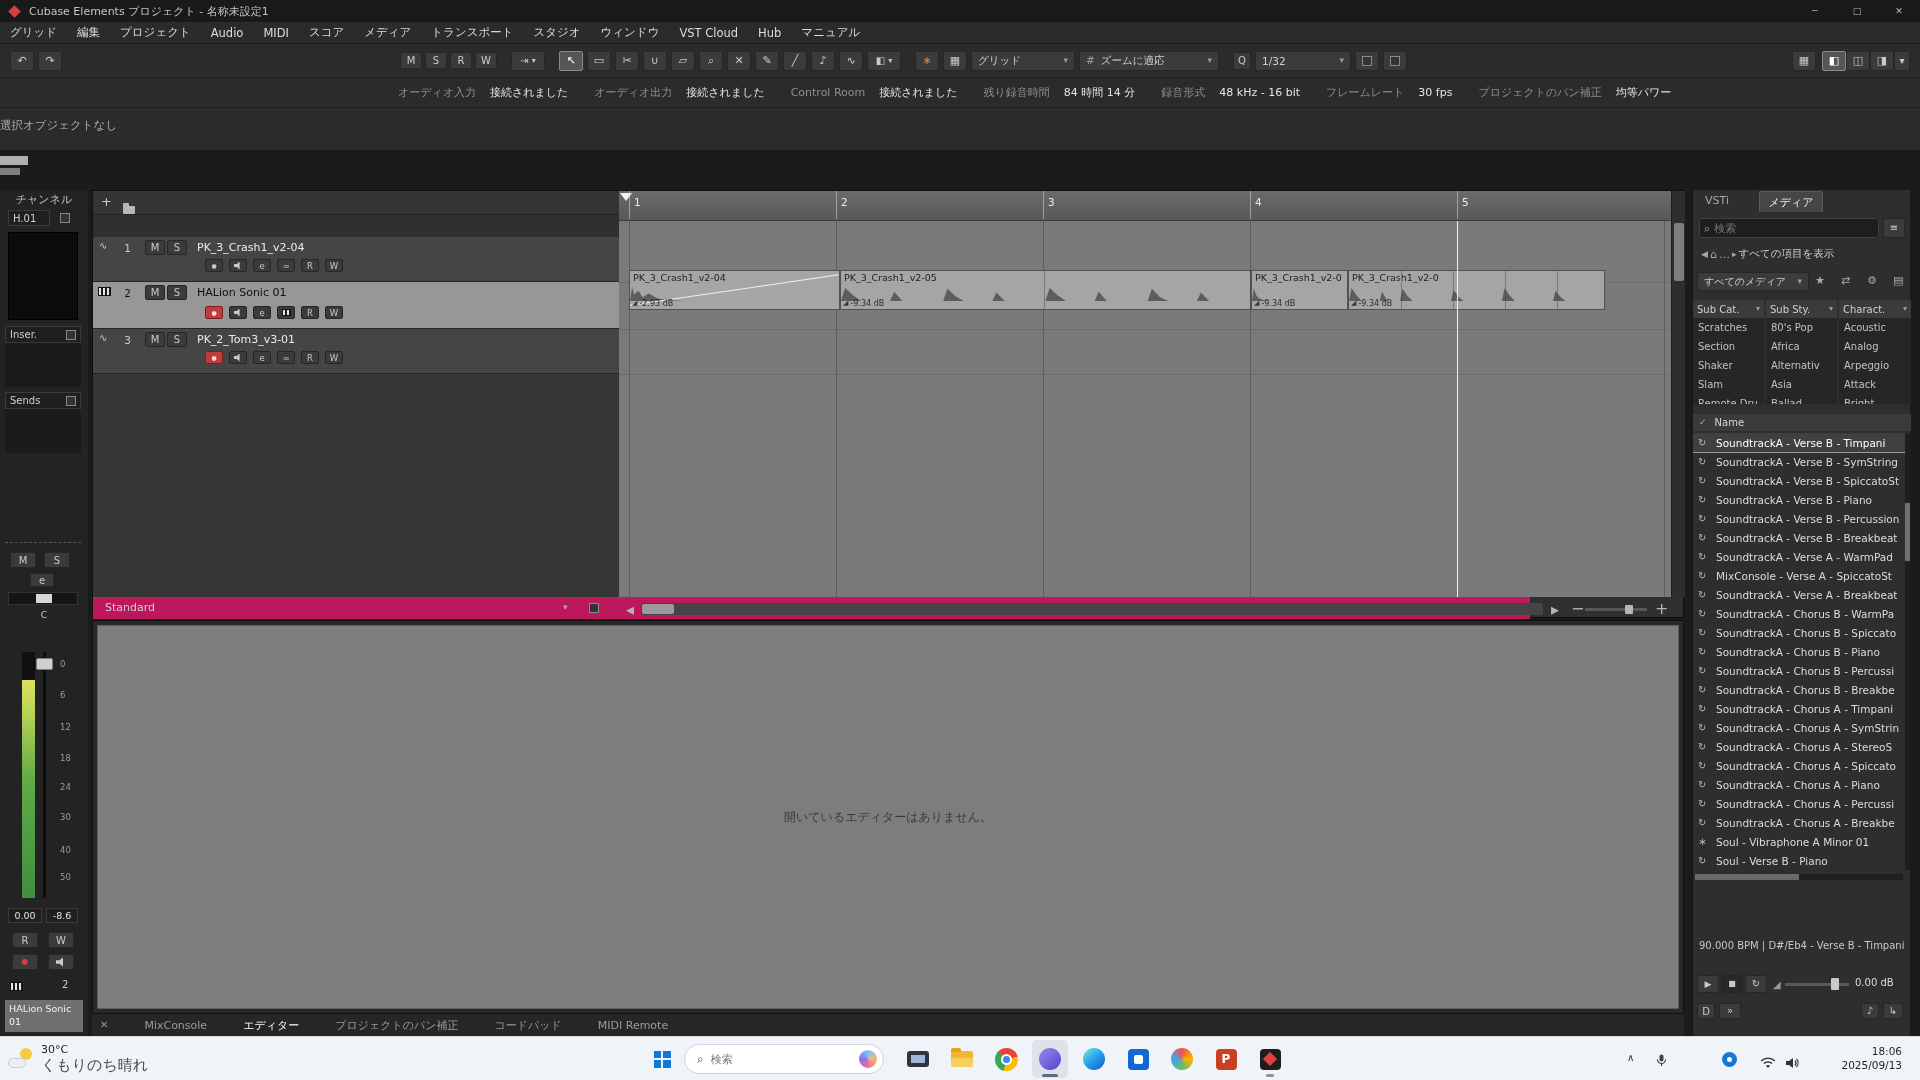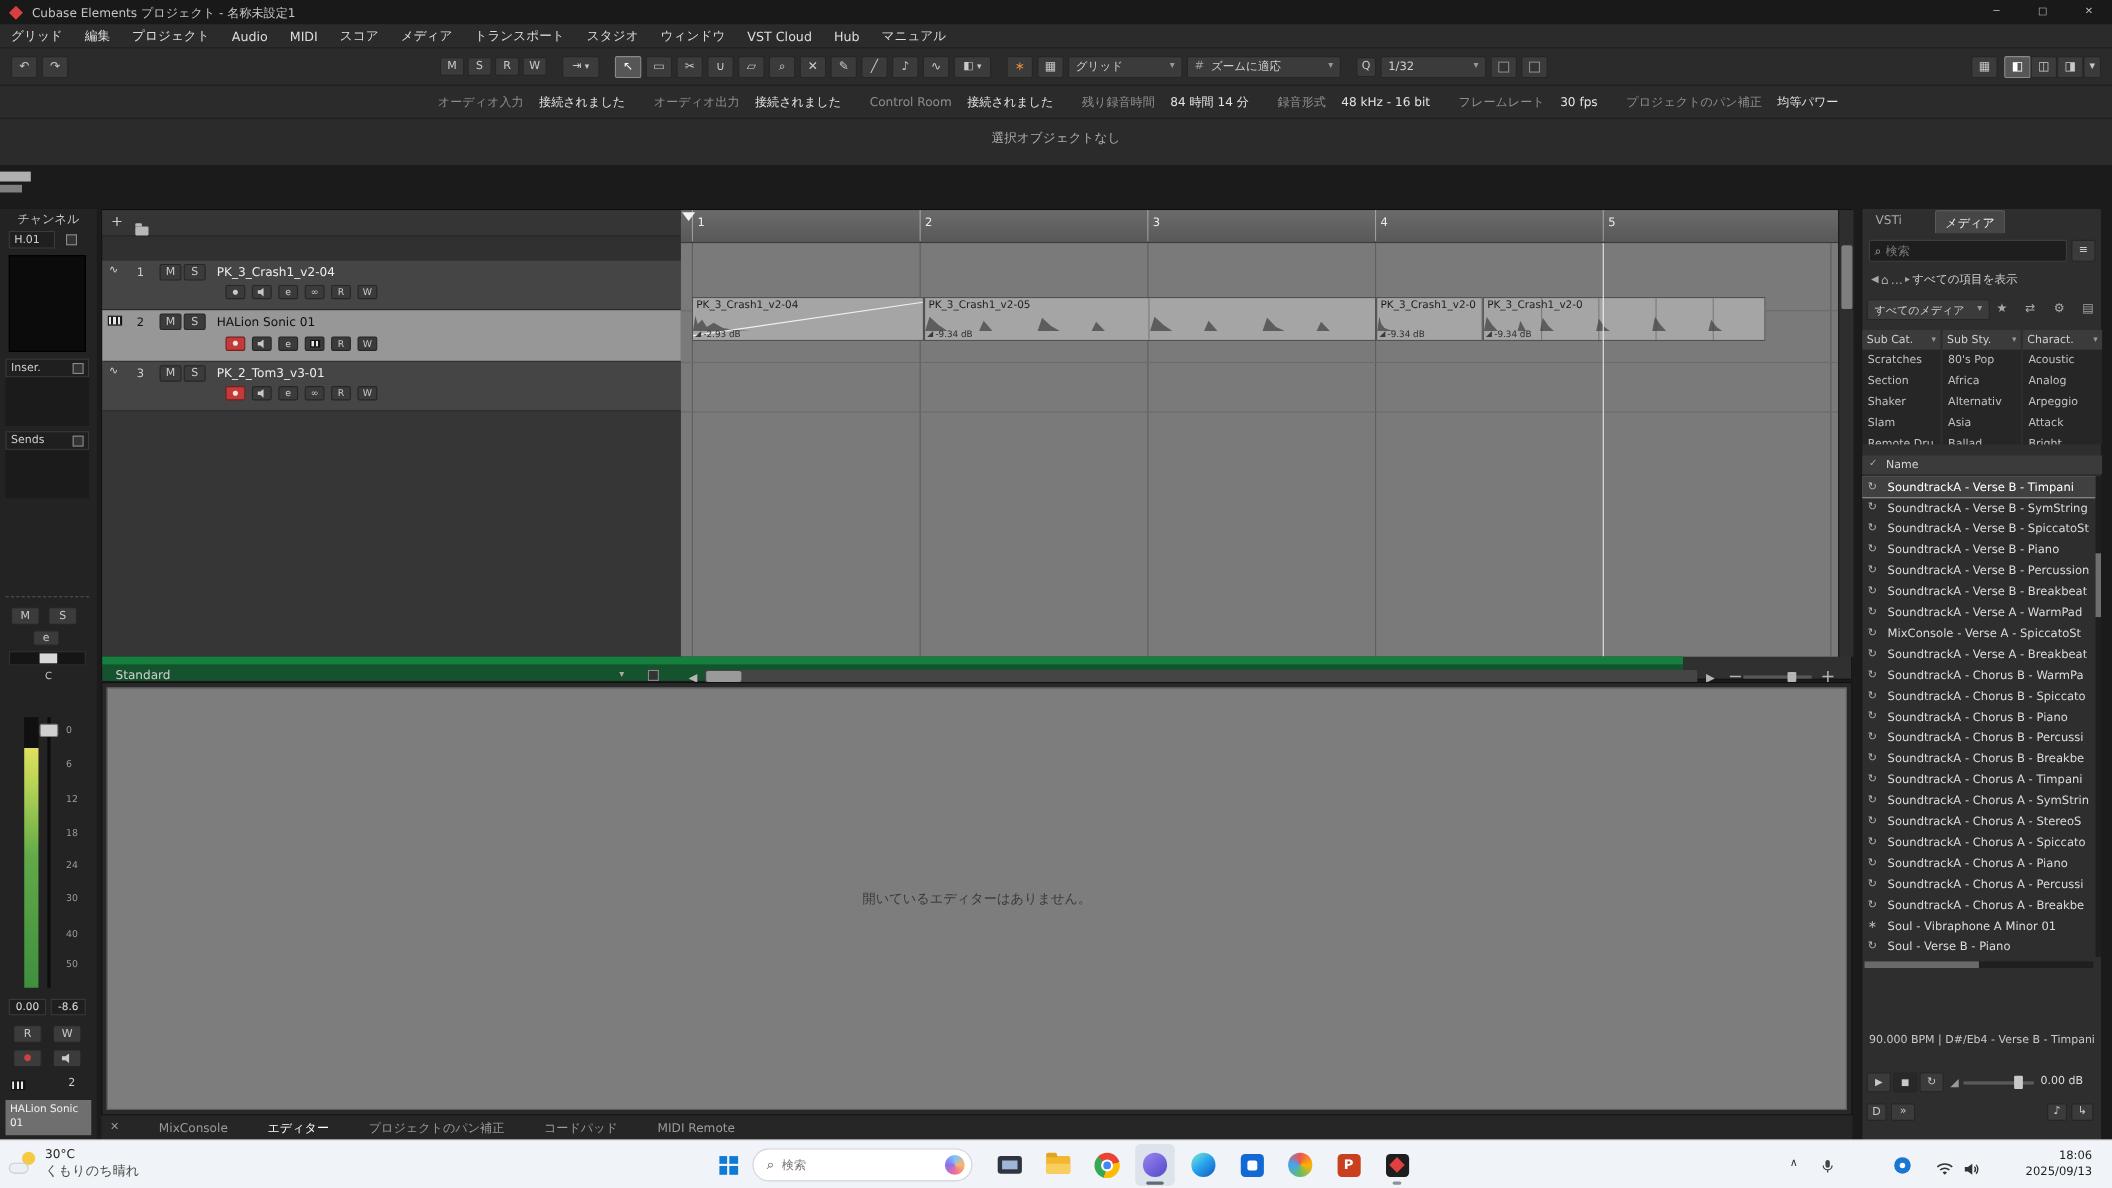--- a/index.html
+++ b/index.html
@@ -48,21 +48,21 @@
 .tbtn{width:24px;height:20px;font-size:11px}
 .sp{width:6px}
 .dd{height:20px;background:#3b3b3b;border:1px solid #262626;border-radius:2px;display:flex;align-items:center;gap:6px;padding:0 6px;font-size:10.5px;color:#d0d0d0}
 .dd .g-caret{margin-left:auto;color:#999;font-size:9px}
 .mini-ic{width:10px;height:10px;border:1px solid #8a8a8a;background:#333}
 
 .statusbar{left:0;top:78px;width:1920px;height:30px;background:#2b2b2b;display:flex;align-items:center;gap:26px;padding-left:398px;border-bottom:1px solid #1f1f1f}
 .sb-item{display:flex;gap:14px;align-items:center;white-space:nowrap}
 .sb-item .lab{font-size:11px;color:#8e8e8e}
 .sb-item .val{font-size:11px;color:#e4e4e4}
-.infoline{left:0;top:108px;width:1920px;height:42px;background:#2b2b2b;display:flex;justify-content:center;padding-top:10px;font-size:11.5px;color:#aeaeae}
+.infoline{left:0;top:108px;width:1920px;height:42px;background:#2b2b2b;display:flex;padding-top:10px;font-size:11.5px;color:#aeaeae}
 .workspace{left:0;top:150px;width:1920px;height:886px;background:#1b1b1b}
 
 .channel{left:0;top:190px;width:88px;height:846px;background:#232323}
 .ch-box{background:#1f1f1f;border:1px solid #3a3a3a;display:flex;align-items:center;font-size:10px;color:#cfcfcf;padding:0 4px}
 .spk{display:inline-block;width:10px;height:9px;background:#c9c9c9;clip-path:polygon(0 30%,35% 30%,70% 0,70% 100%,35% 70%,0 70%)}
 .keys{width:13px;height:9px;background:repeating-linear-gradient(90deg,#e8e8e8 0 2px,#1a1a1a 2px 4px);border:1px solid #111}
 .scale span{position:absolute;left:0;font-size:8.5px;color:#9a9a9a}
 .scale span:nth-of-type(1){top:7px}.scale span:nth-of-type(2){top:38px}
 .scale span:nth-of-type(3){top:70px}.scale span:nth-of-type(4){top:101px}
 .scale span:nth-of-type(5){top:130px}.scale span:nth-of-type(6){top:160px}
@@ -463,21 +463,21 @@
           <span>-9.34 dB</span>
         </div>
     </div>
     <div class="r" style="left:838px;top:0;width:1px;height:376px;background:#efefef"></div>
   </div>
 
   <div class="r" style="left:1578px;top:0;width:14px;height:406px;background:#2e2e2e;border-left:1px solid #1c1c1c">
     <div class="r" style="left:2px;top:32px;width:10px;height:58px;background:#7e7e7e;border-radius:2px"></div>
   </div>
 
-  <div class="r" style="left:0;top:406px;width:1437px;height:22px;background:#14532d;border-top:7px solid #15803d">
+  <div class="r" style="left:0;top:406px;width:1437px;height:22px;background:#be185d;border-top:1px solid #15803d">
     <span class="r" style="left:12px;top:3px;font-size:11px;color:#d0d0d0">Standard</span>
     <span class="r g g-caret" style="left:470px;top:5px;font-size:9px;color:#aaa"></span>
     <span class="r mini-ic" style="left:496px;top:5px"></span>
     <span class="r g g-tl" style="left:533px;top:4px;color:#b5b5b5"></span>
     <div class="r" style="left:548px;top:5px;width:902px;height:12px;background:#454545;border-radius:2px">
       <div class="r" style="left:1px;top:1px;width:32px;height:10px;background:#9a9a9a;border-radius:2px"></div>
     </div>
     <span class="r g g-tr" style="left:1458px;top:4px;color:#b5b5b5"></span>
     <span class="r g g-minus" style="left:1478px;top:3px;color:#b5b5b5"></span>
     <div class="r" style="left:1492px;top:10px;width:62px;height:3px;background:#565656">
@@ -735,21 +735,21 @@
 </div>
 
 <div class="r taskbar">
   <div class="r flex" style="left:8px;top:6px;gap:7px">
     <span class="wicon">
         <span class="sun"></span>
         <span class="cloud"></span>
       </span>
     <span>
       <div style="font-size:11px;color:#1f1f1f">30°C</div>
-      <div style="font-size:12px;color:#4a4a4a">くもりのち晴れ</div>
+      <div style="font-size:15px;color:#4a4a4a">くもりのち晴れ</div>
     </span>
   </div>
 
   <div class="r slot" style="left:644px;top:3px">
     <span class="winlogo">
         <span></span>
         <span></span>
         <span></span>
         <span></span>
       </span>

